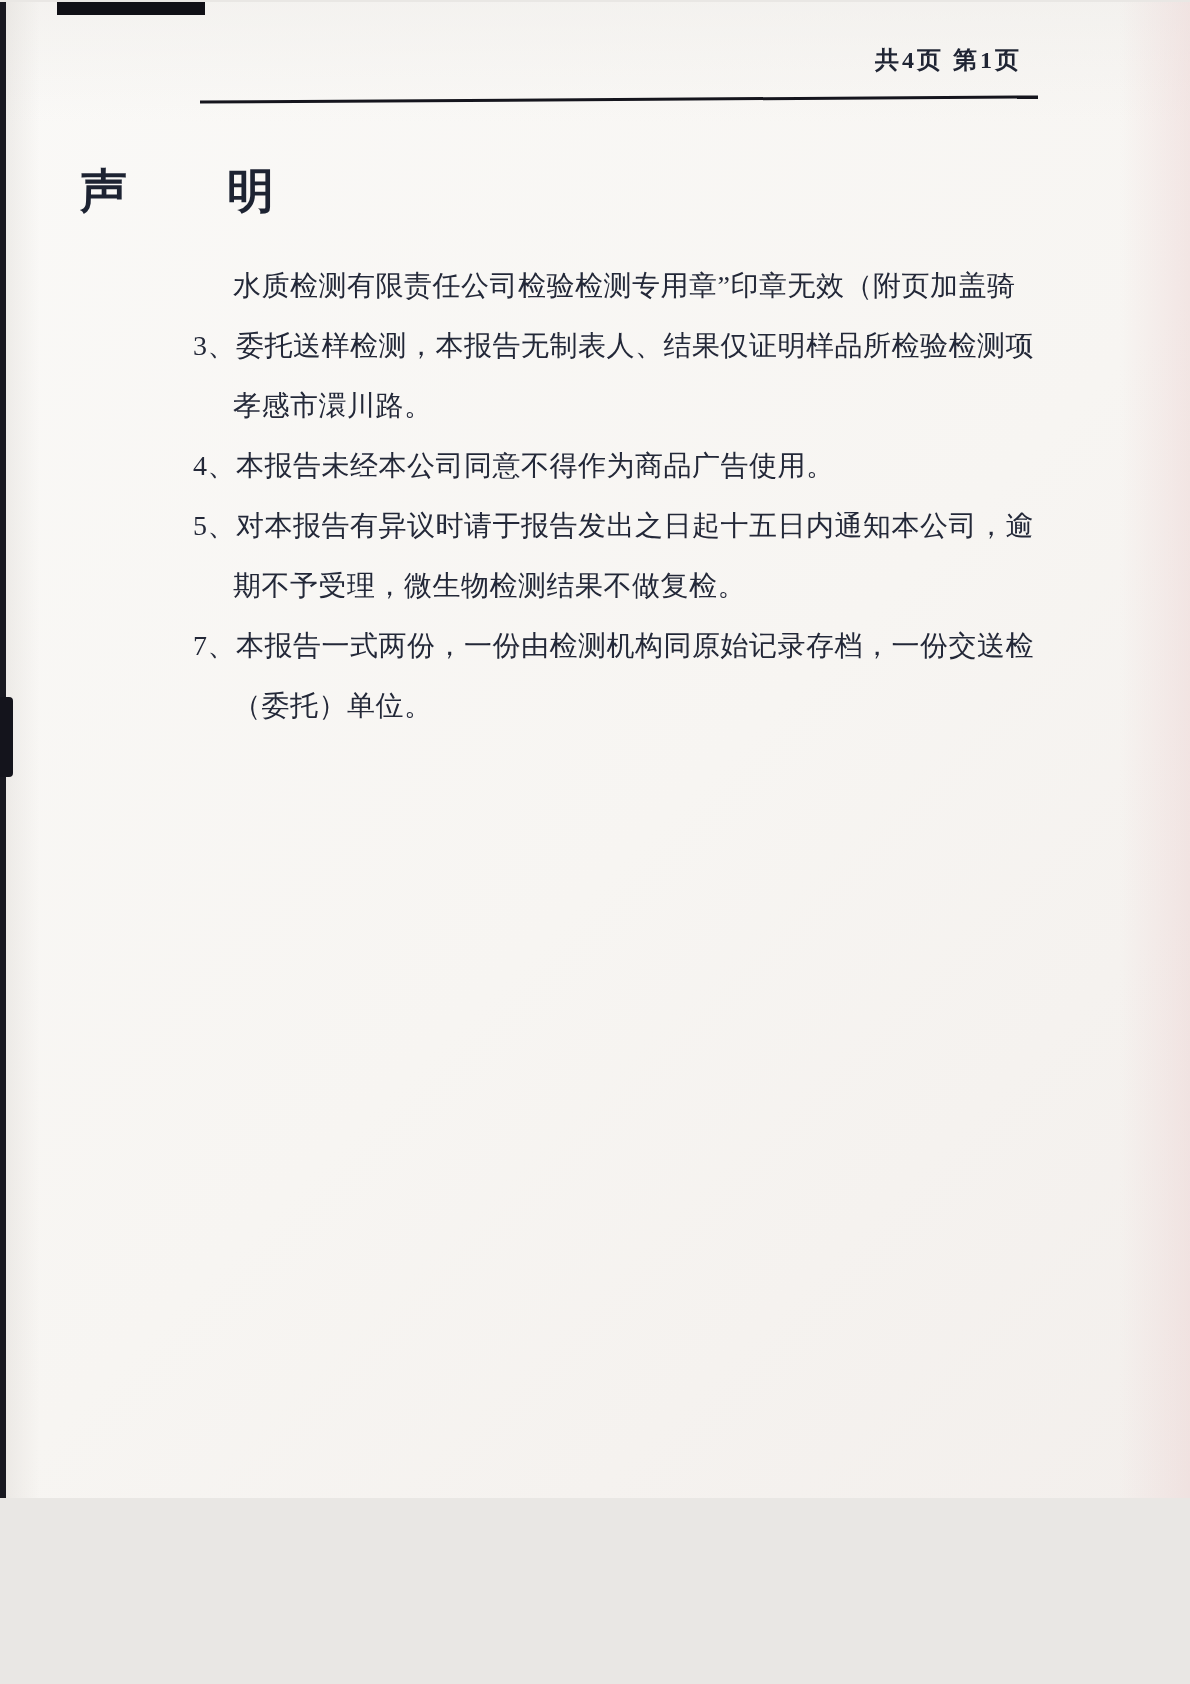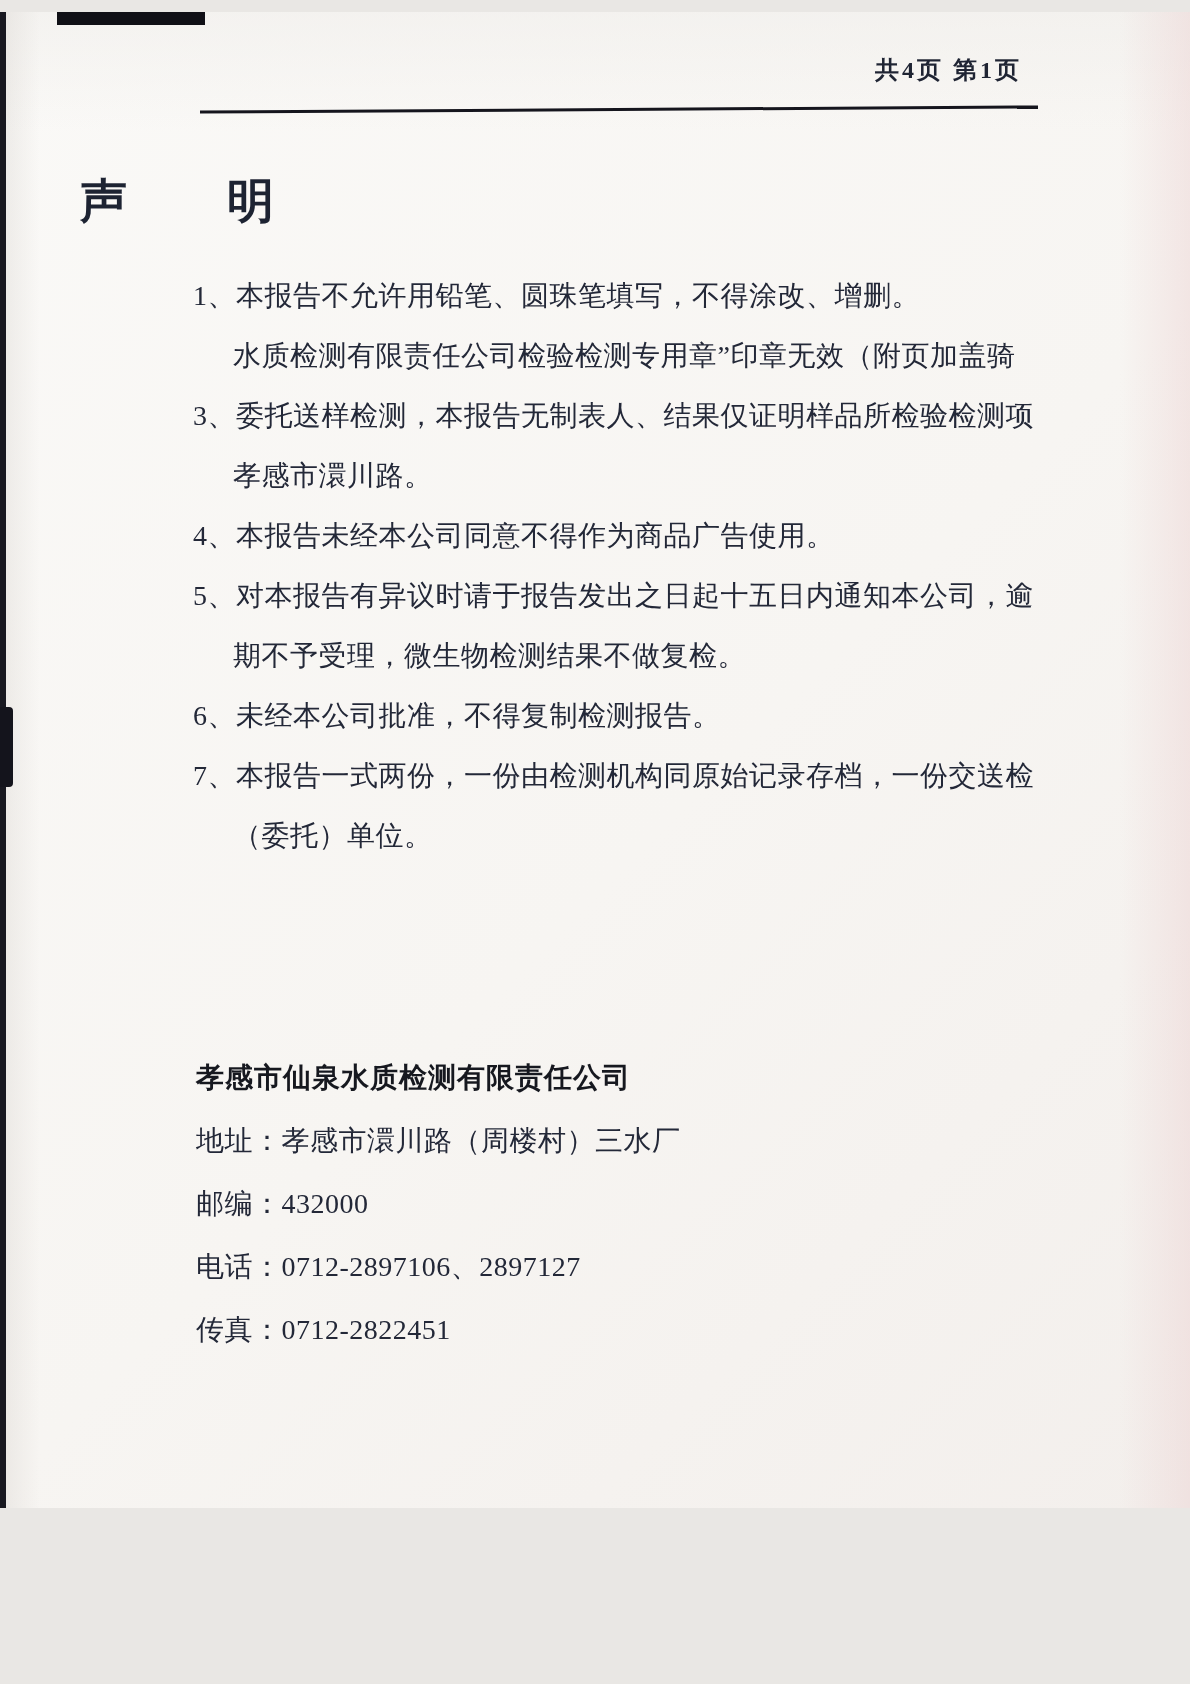--- a/index.html
+++ b/index.html
@@ -1,19 +1,19 @@
 <!DOCTYPE html>
 <html><head>
 <meta charset="utf-8">
 <style>
   html,body{margin:0;padding:0;background:#e9e7e4;}
   .page{
     position:relative;
     width:1190px;height:1496px;
-    margin:12px auto;
+    margin:2px auto;
     overflow:hidden;
     font-family:"Liberation Serif","DejaVu Serif",serif;
     color:#232838;
     background:
       linear-gradient(to right, rgba(210,205,200,0.35) 0px, rgba(250,249,247,0) 40px),
       linear-gradient(to left, rgba(236,210,210,0.45) 0px, rgba(250,249,247,0) 70px),
       linear-gradient(to bottom, rgba(240,238,235,0.6) 0px, rgba(250,249,247,0) 120px),
       linear-gradient(135deg, #faf9f7 0%, #f7f5f2 55%, #f3efec 100%);
   }
   
@@ -67,46 +67,33 @@
   <div class="corner-mark"></div>
   <div class="bottom-teal"></div>
 
   <div class="page-indicator">共4页 第1页</div>
   <div class="header-rule"></div>
 
   <h1 class="doc-title">声　　明</h1>
 
   <div class="statement">
     <div class="item">
-      <div class="line first"><span class="num">1、</span><span>本报告不允许用铅笔、圆珠笔填写，不得涂改、增删。</span></div>
-    </div>
-    <div class="item">
       <div class="line cont">水质检测有限责任公司检验检测专用章”印章无效（附页加盖骑</div>
     </div>
     <div class="item">
       <div class="line first"><span class="num">3、</span><span>委托送样检测，本报告无制表人、结果仅证明样品所检验检测项</span></div>
       <div class="line cont">孝感市澴川路。</div>
     </div>
     <div class="item">
       <div class="line first"><span class="num">4、</span><span>本报告未经本公司同意不得作为商品广告使用。</span></div>
     </div>
     <div class="item">
       <div class="line first"><span class="num">5、</span><span>对本报告有异议时请于报告发出之日起十五日内通知本公司，逾</span></div>
       <div class="line cont">期不予受理，微生物检测结果不做复检。</div>
     </div>
     <div class="item">
-      <div class="line first"><span class="num">6、</span><span>未经本公司批准，不得复制检测报告。</span></div>
-    </div>
-    <div class="item">
       <div class="line first"><span class="num">7、</span><span>本报告一式两份，一份由检测机构同原始记录存档，一份交送检</span></div>
       <div class="line cont">（委托）单位。</div>
     </div>
   </div>
 
-  <div class="company">
-    <div class="c-line c-name">孝感市仙泉水质检测有限责任公司</div>
-    <div class="c-line">地址：孝感市澴川路（周楼村）三水厂</div>
-    <div class="c-line">邮编：432000</div>
-    <div class="c-line">电话：0712-2897106、2897127</div>
-    <div class="c-line">传真：0712-2822451</div>
-  </div>
 
 </div>
 
 </body></html>

